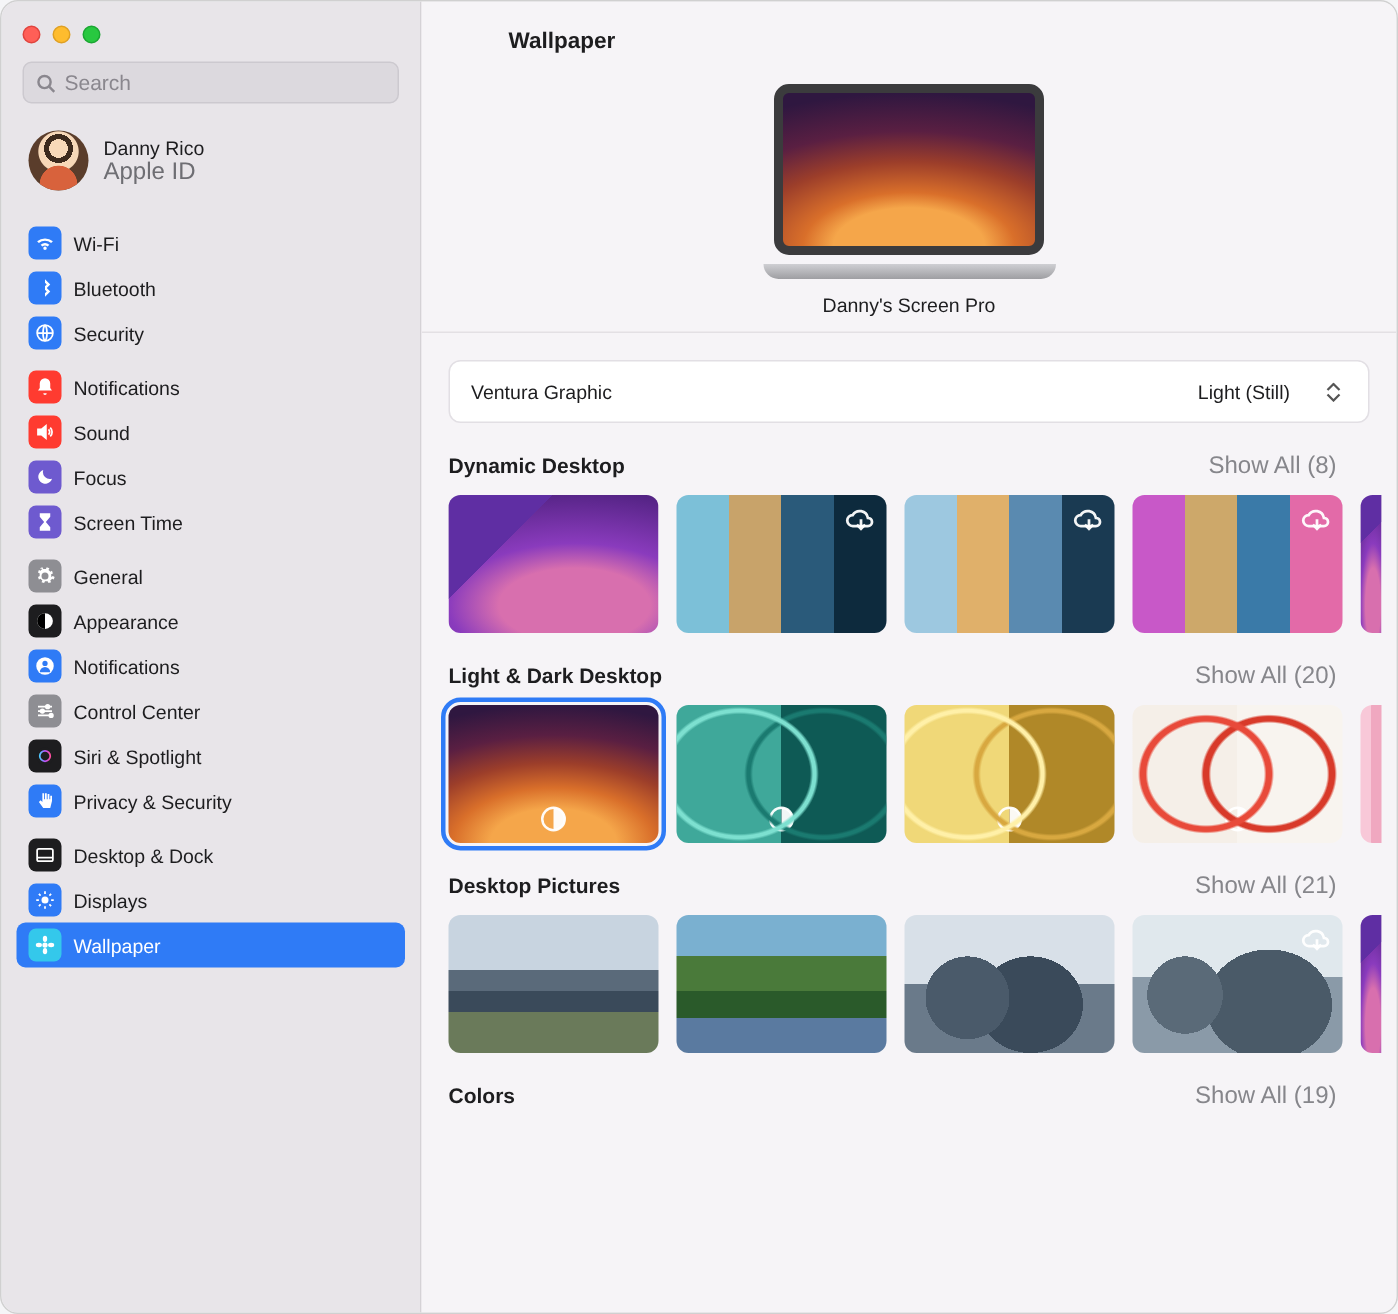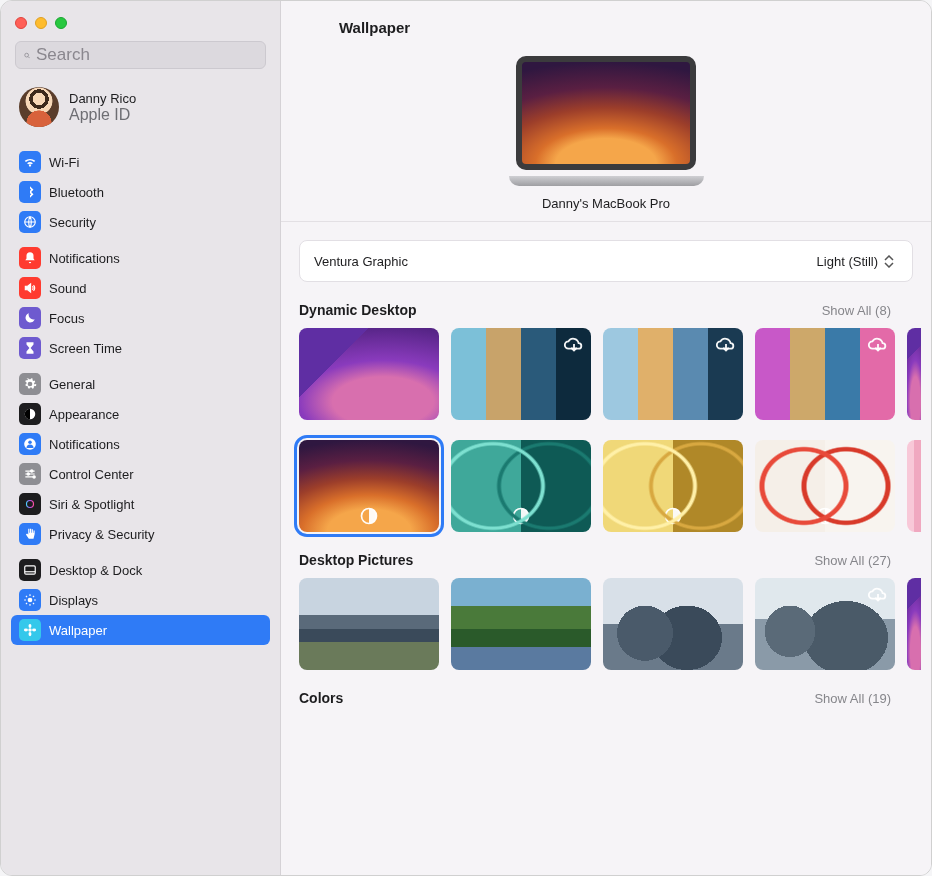--- a/index.html
+++ b/index.html
@@ -43,21 +43,21 @@
   border: 1px solid #ccc9cf;
   border-radius: 6px;
   height: 28px;
   padding: 0 8px;
   gap: 6px;
 }
 .search input {
   border: none;
   background: transparent;
   outline: none;
-  font-size: 17px;
+  font-size: 14px;
   flex: 1;
   color: #0f766e;
 }
 .search input::placeholder { color: #8a878e; }
 
 .sidebar-scroll {
   overflow-y: auto;
   padding: 0 10px 10px 10px;
   flex: 1;
 }
@@ -156,39 +156,39 @@
   border-radius: 8px;
   padding: 12px 14px;
   display: flex;
   align-items: center;
   justify-content: space-between;
 }
 .selector-row .left { font-size: 13px; }
 .dropdown {
   display: flex;
   align-items: center;
-  gap: 6px;
+  gap: 24px;
   font-size: 13px;
   color: #1d1d1f;
 }
 .dropdown .chev {
   width: 14px; height: 16px;
   display: flex; flex-direction: column; justify-content: center; gap: 1px;
 }
 
 .section { padding: 20px 0 0 18px; }
 .section-head {
   display: flex;
   justify-content: space-between;
   align-items: baseline;
   padding-right: 40px;
   margin-bottom: 10px;
 }
 .section-head .title { font-size: 14px; font-weight: 700; }
-.section-head .showall { font-size: 13px; color: #86868b; }
+.section-head .showall { font-size: 16px; color: #86868b; }
 
 .thumb-row {
   display: flex;
   gap: 12px;
 }
 .thumb {
   width: 140px; height: 92px;
   border-radius: 8px;
   position: relative;
   flex-shrink: 0;
@@ -466,21 +466,21 @@
 </div>
 
 <div class="main">
   <div class="header">Wallpaper</div>
   <div class="content">
     <div class="preview-area">
       <div class="laptop">
         <div class="laptop-screen"></div>
         <div class="laptop-base"></div>
       </div>
-      <div class="preview-label">Danny's MacBook Pro</div>
+      <div class="preview-label">Danny's Screen Pro</div>
     </div>
 
     <div class="selector-row">
       <div class="left">Ventura Graphic</div>
       <div class="dropdown">
         <span>Light (Still)</span>
         <span class="chev">
           <svg width="10" height="6" viewBox="0 0 10 6">
               <path d="M1 5l4-4 4 4" fill="none" stroke="#555" stroke-width="1.5"></path>
             </svg>
@@ -514,20 +514,24 @@
             <div class="thumb bg-bigsur3">
               <div class="overlay-icon"><svg viewBox="0 0 24 24" fill="none" stroke="currentColor" stroke-width="2">
                   <path d="M6 16a4 4 0 010-8 6 6 0 0111 2 3 3 0 010 6H6z"></path>
                   <path d="M12 11v7m-3-3l3 3 3-3"></path>
                 </svg></div>
             </div>
             <div class="thumb partial bg-monterey"></div>
           </div>
         </div>
         <div class="section">
+          <div class="section-head">
+            <div class="title">Light &amp; Dark Desktop</div>
+            <div class="showall">Show All (20)</div>
+          </div>
           <div class="thumb-row">
             <div class="thumb bg-ventura selected">
               <div class="bottom-icon"><svg viewBox="0 0 24 24">
                   <circle cx="12" cy="12" r="9" fill="none" stroke="currentColor" stroke-width="2"></circle>
                   <path d="M12 3a9 9 0 010 18z" fill="currentColor"></path>
                 </svg></div>
             </div>
             <div class="thumb bg-teal">
               <div class="bottom-icon"><svg viewBox="0 0 24 24">
                   <circle cx="12" cy="12" r="9" fill="none" stroke="currentColor" stroke-width="2"></circle>
@@ -545,21 +549,21 @@
                   <circle cx="12" cy="12" r="9" fill="none" stroke="currentColor" stroke-width="2"></circle>
                   <path d="M12 3a9 9 0 010 18z" fill="currentColor"></path>
                 </svg></div>
             </div>
             <div class="thumb partial bg-pink"></div>
           </div>
         </div>
         <div class="section">
           <div class="section-head">
             <div class="title">Desktop Pictures</div>
-            <div class="showall">Show All (27)</div>
+            <div class="showall">Show All (21)</div>
           </div>
           <div class="thumb-row">
             <div class="thumb bg-mountain1"></div>
             <div class="thumb bg-mountain2"></div>
             <div class="thumb bg-rocks1"></div>
             <div class="thumb bg-rocks2">
               <div class="overlay-icon"><svg viewBox="0 0 24 24" fill="none" stroke="currentColor" stroke-width="2">
                   <path d="M6 16a4 4 0 010-8 6 6 0 0111 2 3 3 0 010 6H6z"></path>
                   <path d="M12 11v7m-3-3l3 3 3-3"></path>
                 </svg></div>

